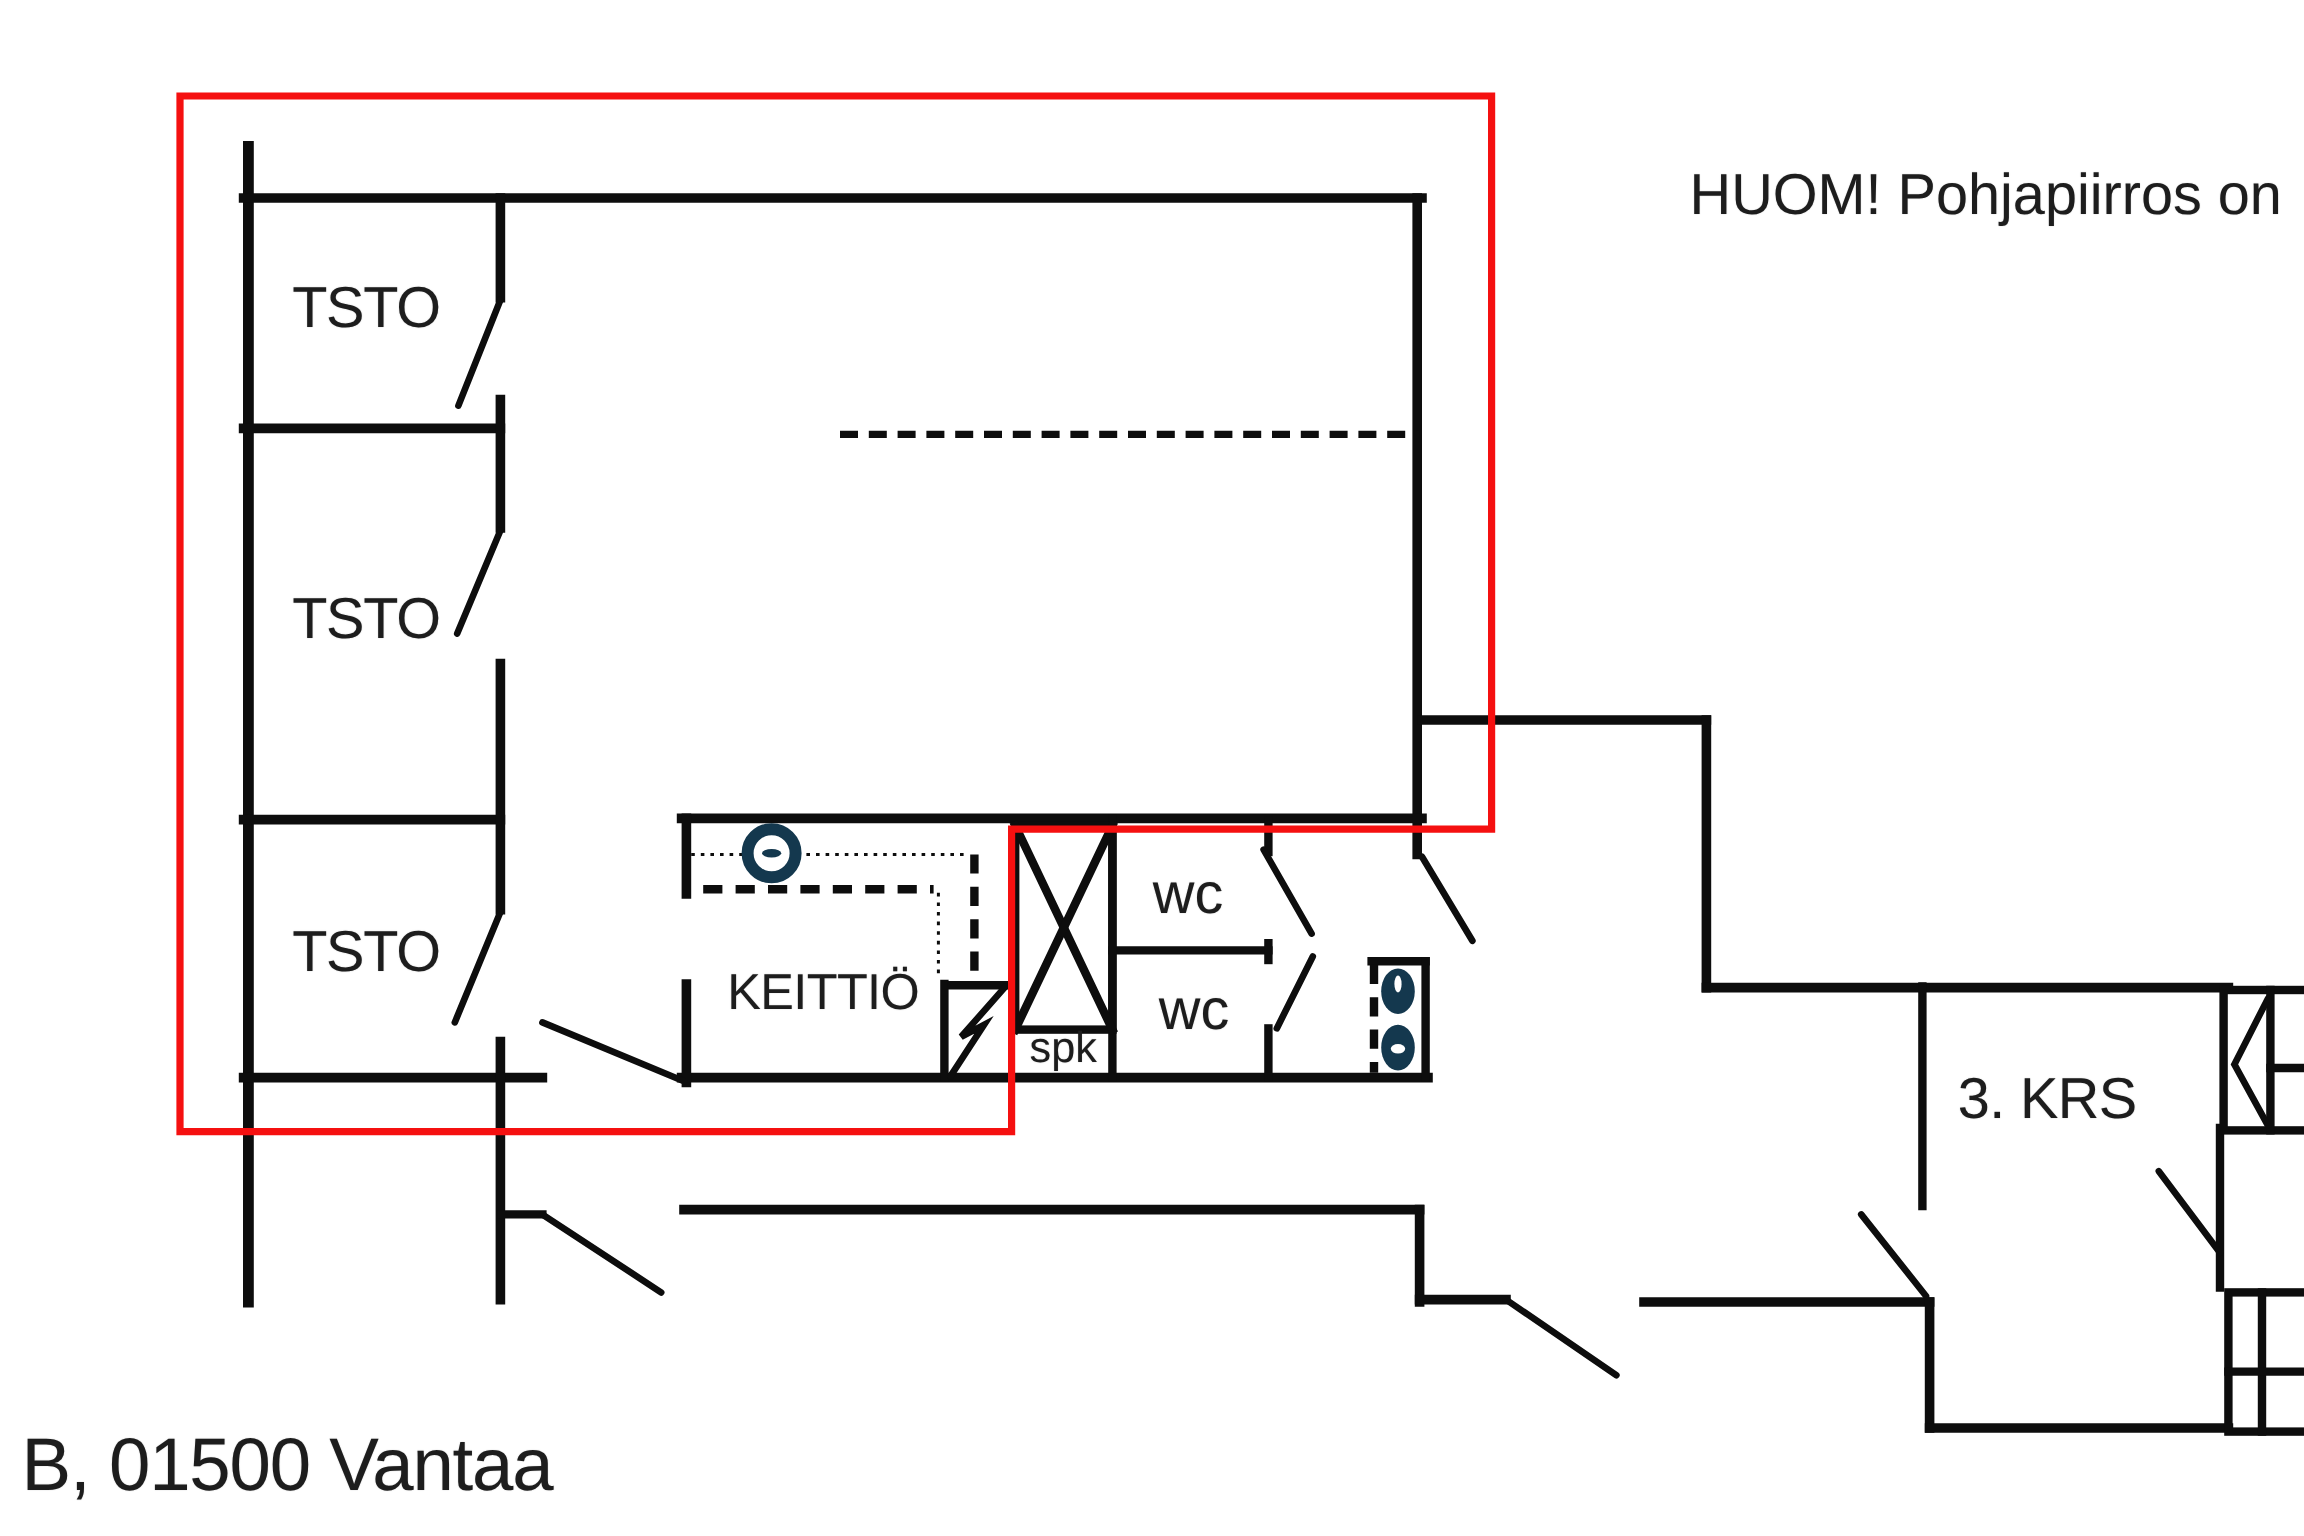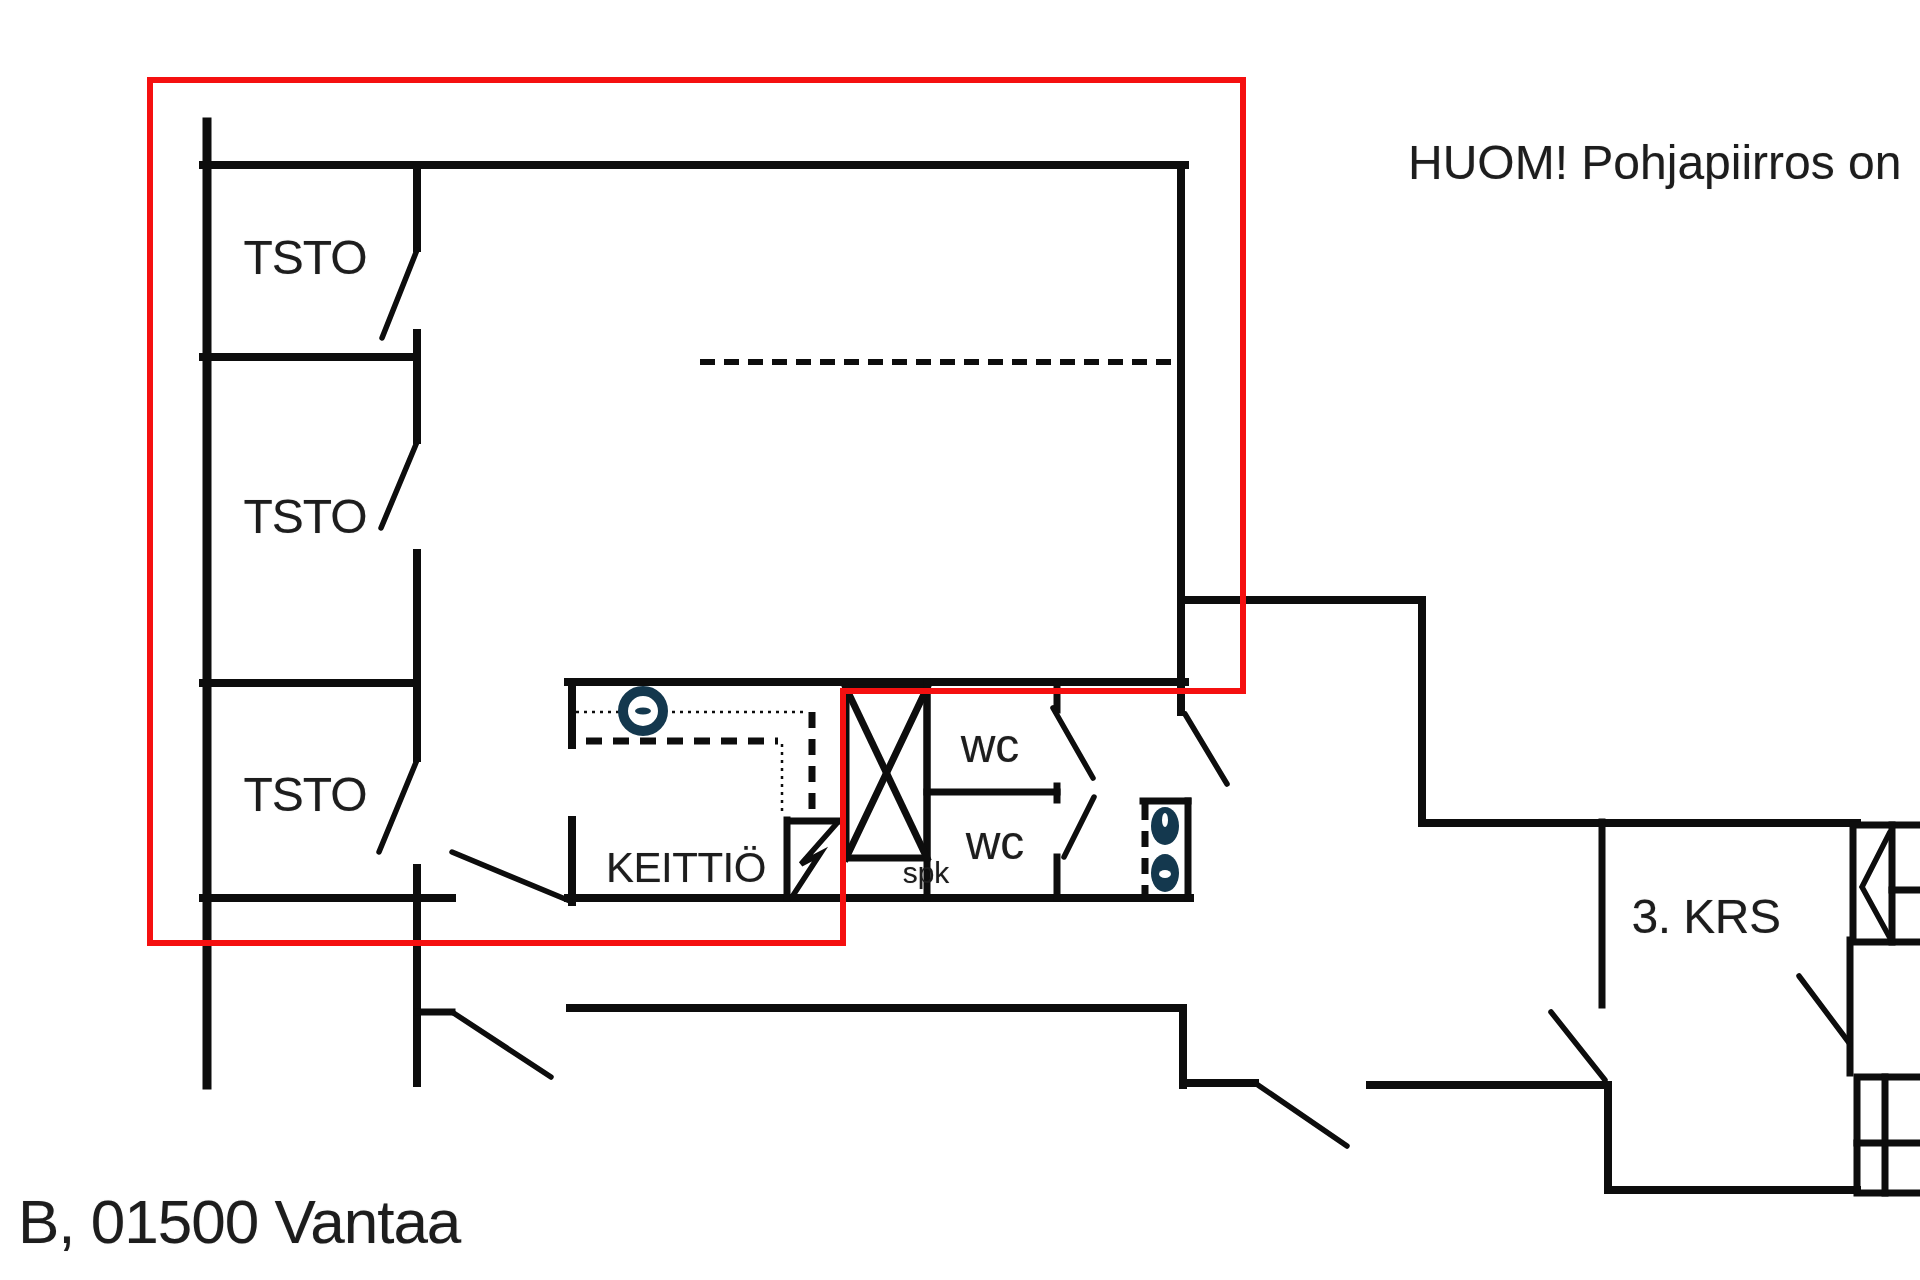--- a/index.html
+++ b/index.html
@@ -15,23 +15,23 @@
   .dashA {stroke:var(--wall-black,#0d0d0d);stroke-width:6;stroke-dasharray:15 9;fill:none;}
   .dashB {stroke:var(--wall-black,#0d0d0d);stroke-width:7;stroke-dasharray:16 11;fill:none;}
   .dotty {stroke:var(--wall-black,#0d0d0d);stroke-width:2.5;stroke-dasharray:3 5;fill:none;}
   .redln {stroke:var(--outline-red,#f51010);stroke-width:6;fill:none;stroke-linecap:square;}
   .navyf {fill:var(--fixture-navy,#14384e);}
 
   .lbl{position:absolute;color:var(--text-dark,#1d1d1d);white-space:nowrap;
        text-shadow:0 0 1px rgba(40,40,40,.35);}
   .ctr{transform:translate(-50%,-50%);}
   .f-tsto{font-size:48px;letter-spacing:-1px;}
-  .f-keit{font-size:42px;letter-spacing:-0.5px;margin-top:41px;}
+  .f-keit{font-size:42px;letter-spacing:-0.5px;}
   .f-wc{font-size:48px;letter-spacing:0;text-align:right;}
-  .f-spk{font-size:30px;margin-left:40px;}
+  .f-spk{font-size:36px;}
   .f-krs{font-size:48px;letter-spacing:-0.5px;}
   .note{position:absolute;left:1408px;top:130px;font-size:48px;line-height:65px;
         color:var(--text-dark,#1d1d1d);text-shadow:0 0 1px rgba(40,40,40,.3);}
   .address{position:absolute;left:18px;top:1186px;font-size:62px;letter-spacing:-1px;
         color:var(--text-dark,#1d1d1d);text-shadow:0 0 1px rgba(40,40,40,.3);}
 </style>
 </head>
 <body>
 
 <div class="stage">

